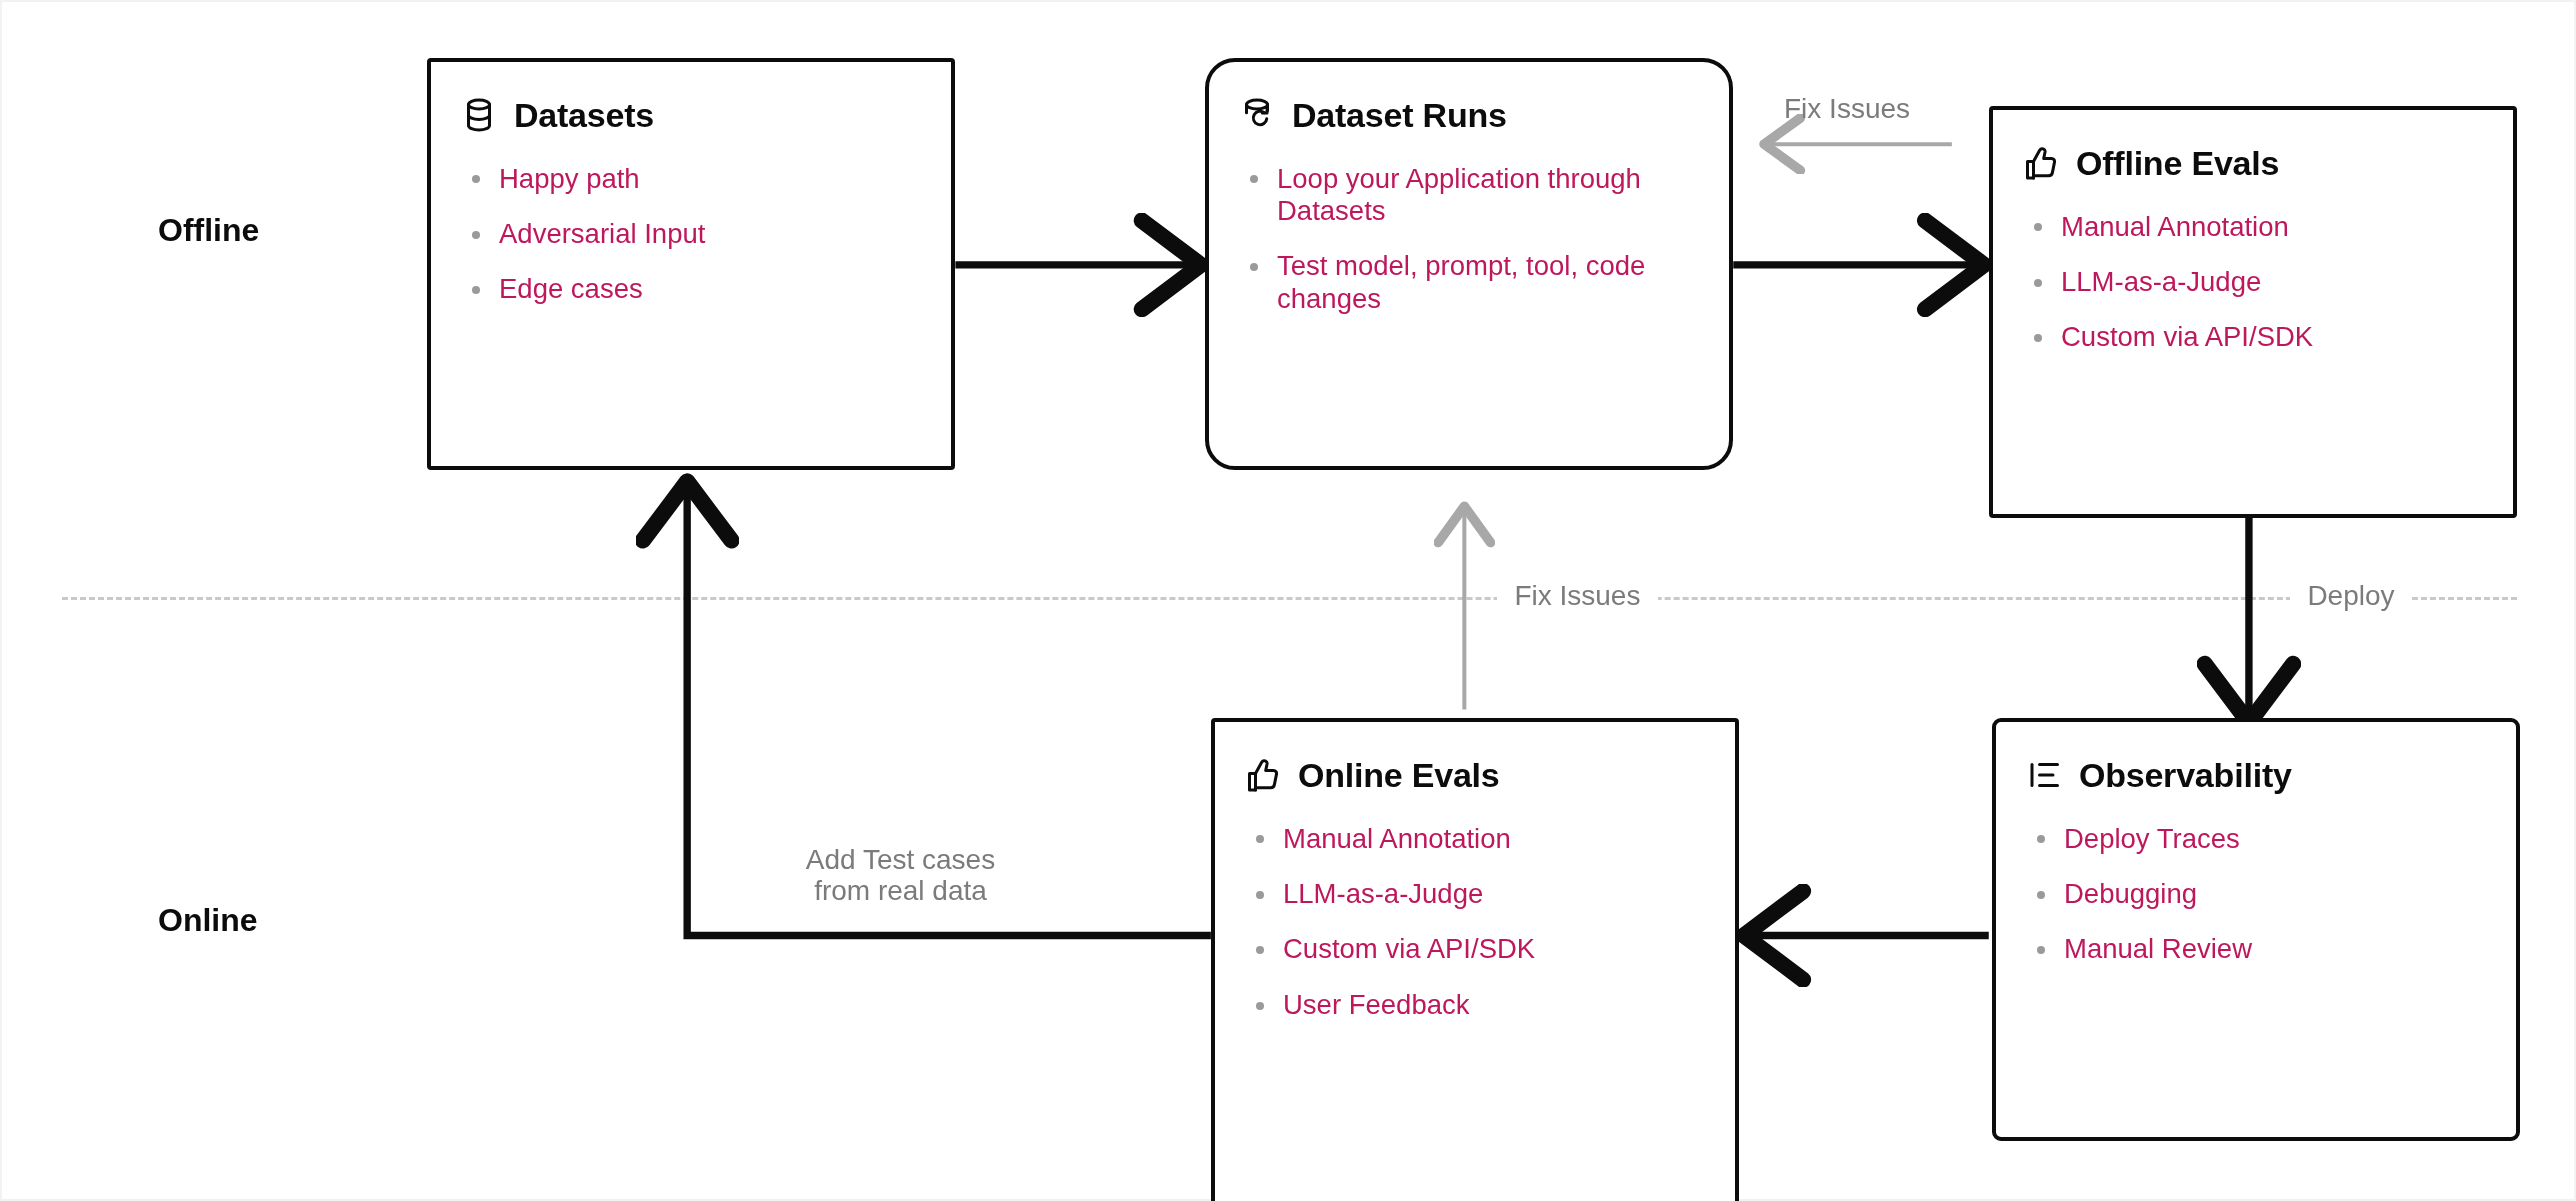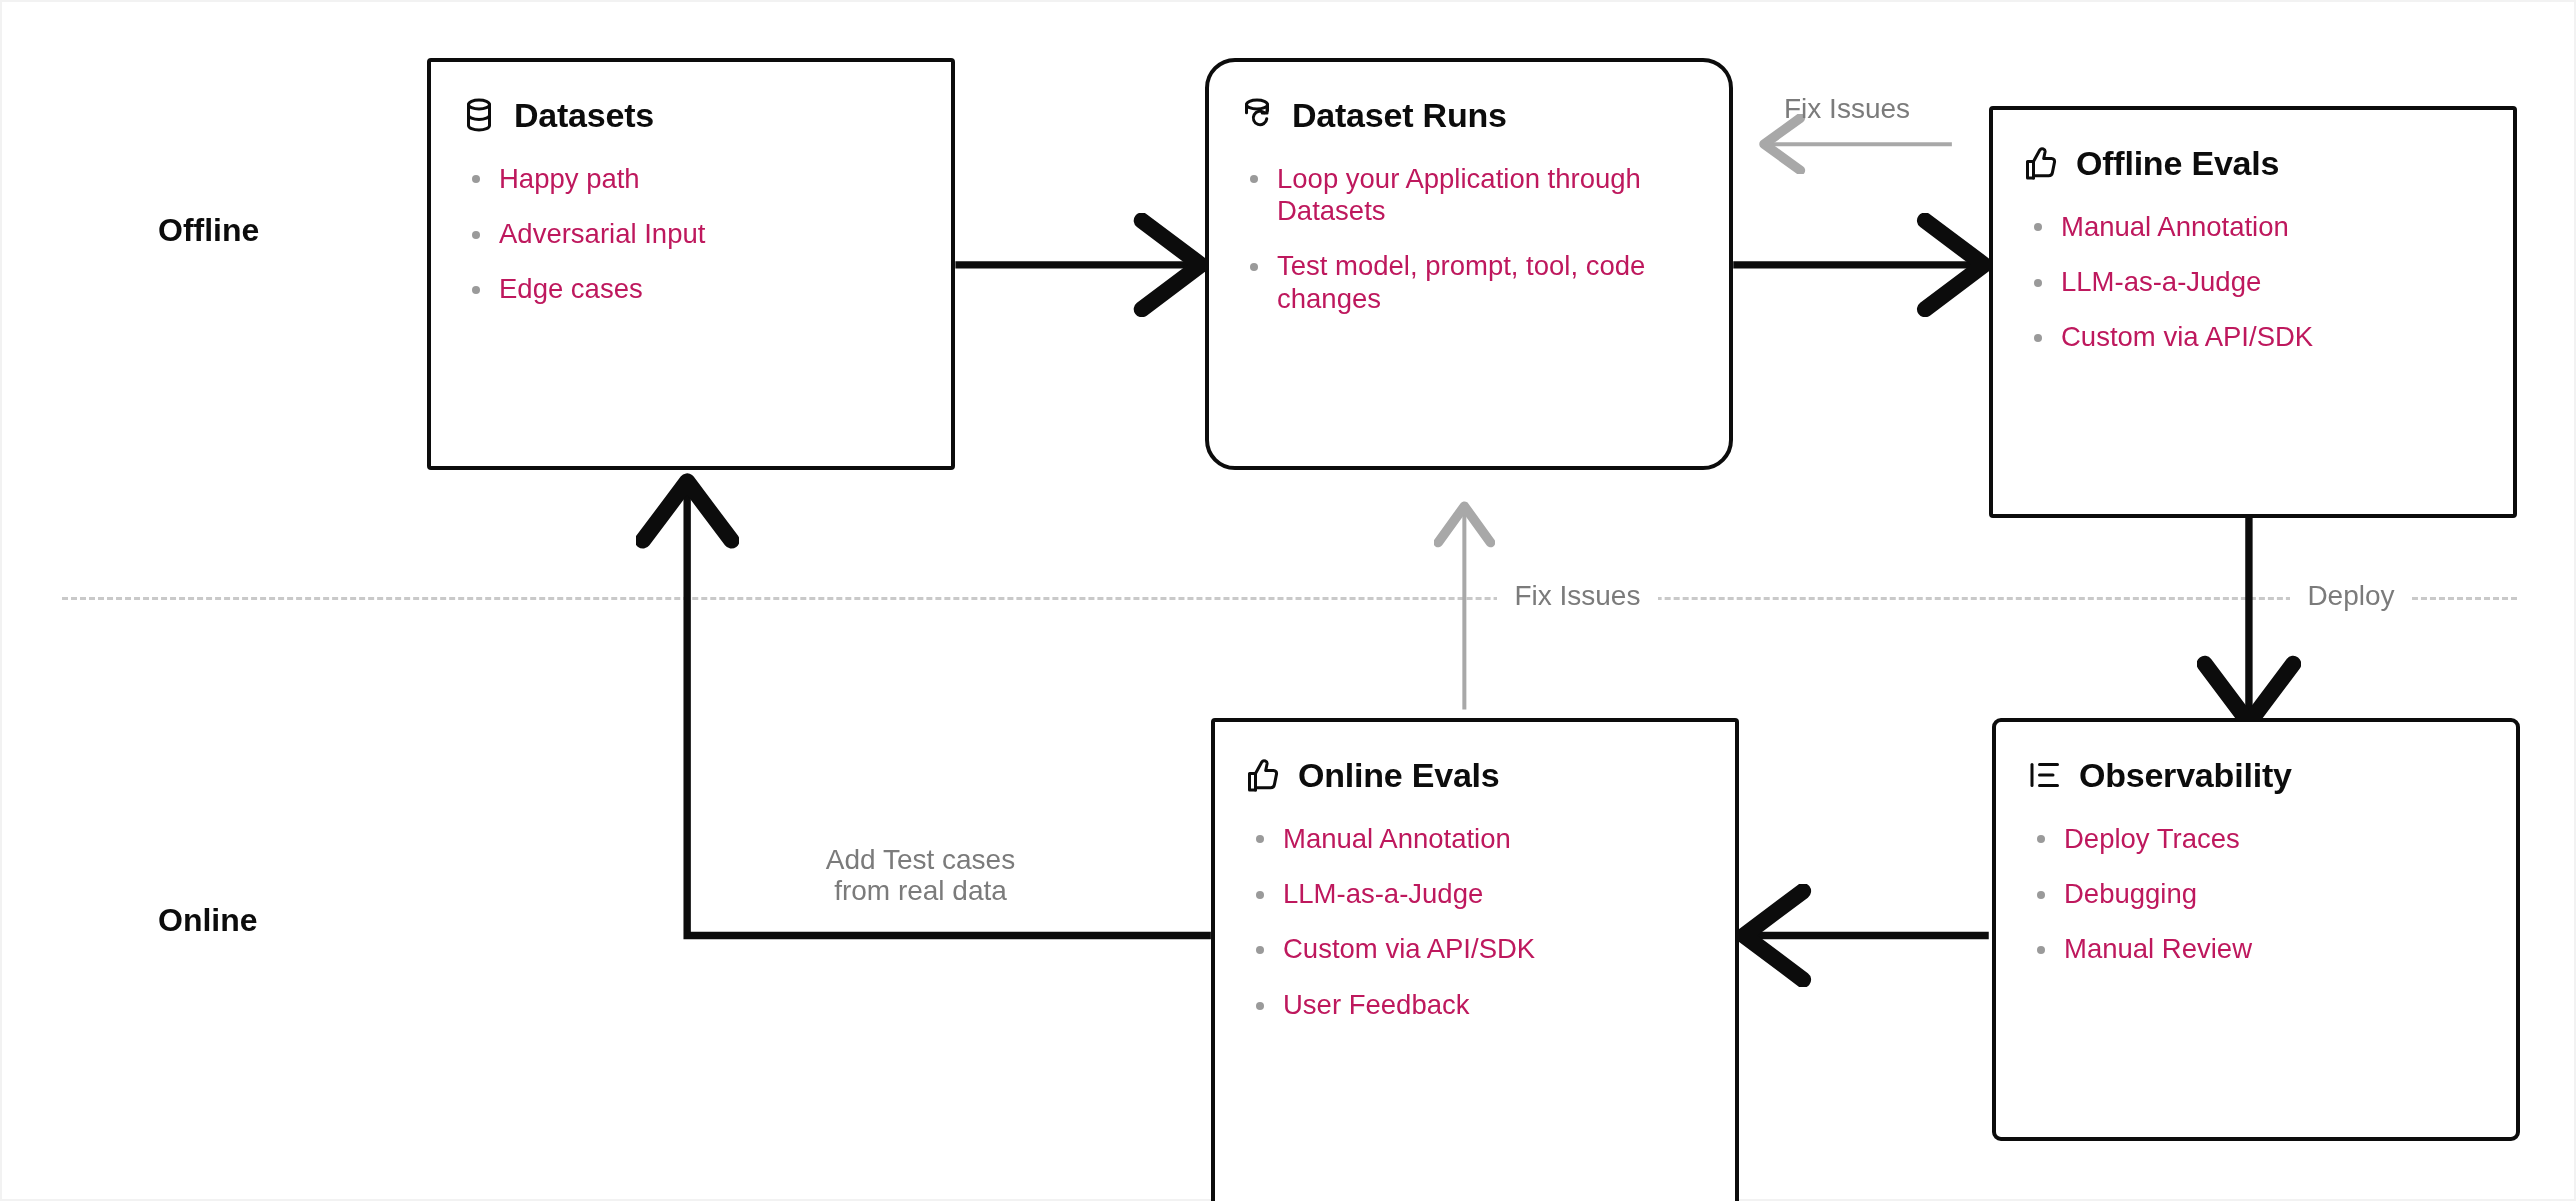--- a/index.html
+++ b/index.html
@@ -129,21 +129,21 @@
   .edge-label {
     position: absolute;
     font-size: 28px;
     color: #7b7b7b;
     z-index: 6;
     white-space: nowrap;
     line-height: 1.12;
   }
   #edge-label-fix-top { left: 1784px; top: 93px; }
   #edge-label-addtest {
-    left: 808px;
+    left: 788px;
     top: 844px;
     width: 225px;
     text-align: center;
     white-space: normal;
   }
 
   
   #edges {
     position: absolute;
     left: 0; top: 0;

